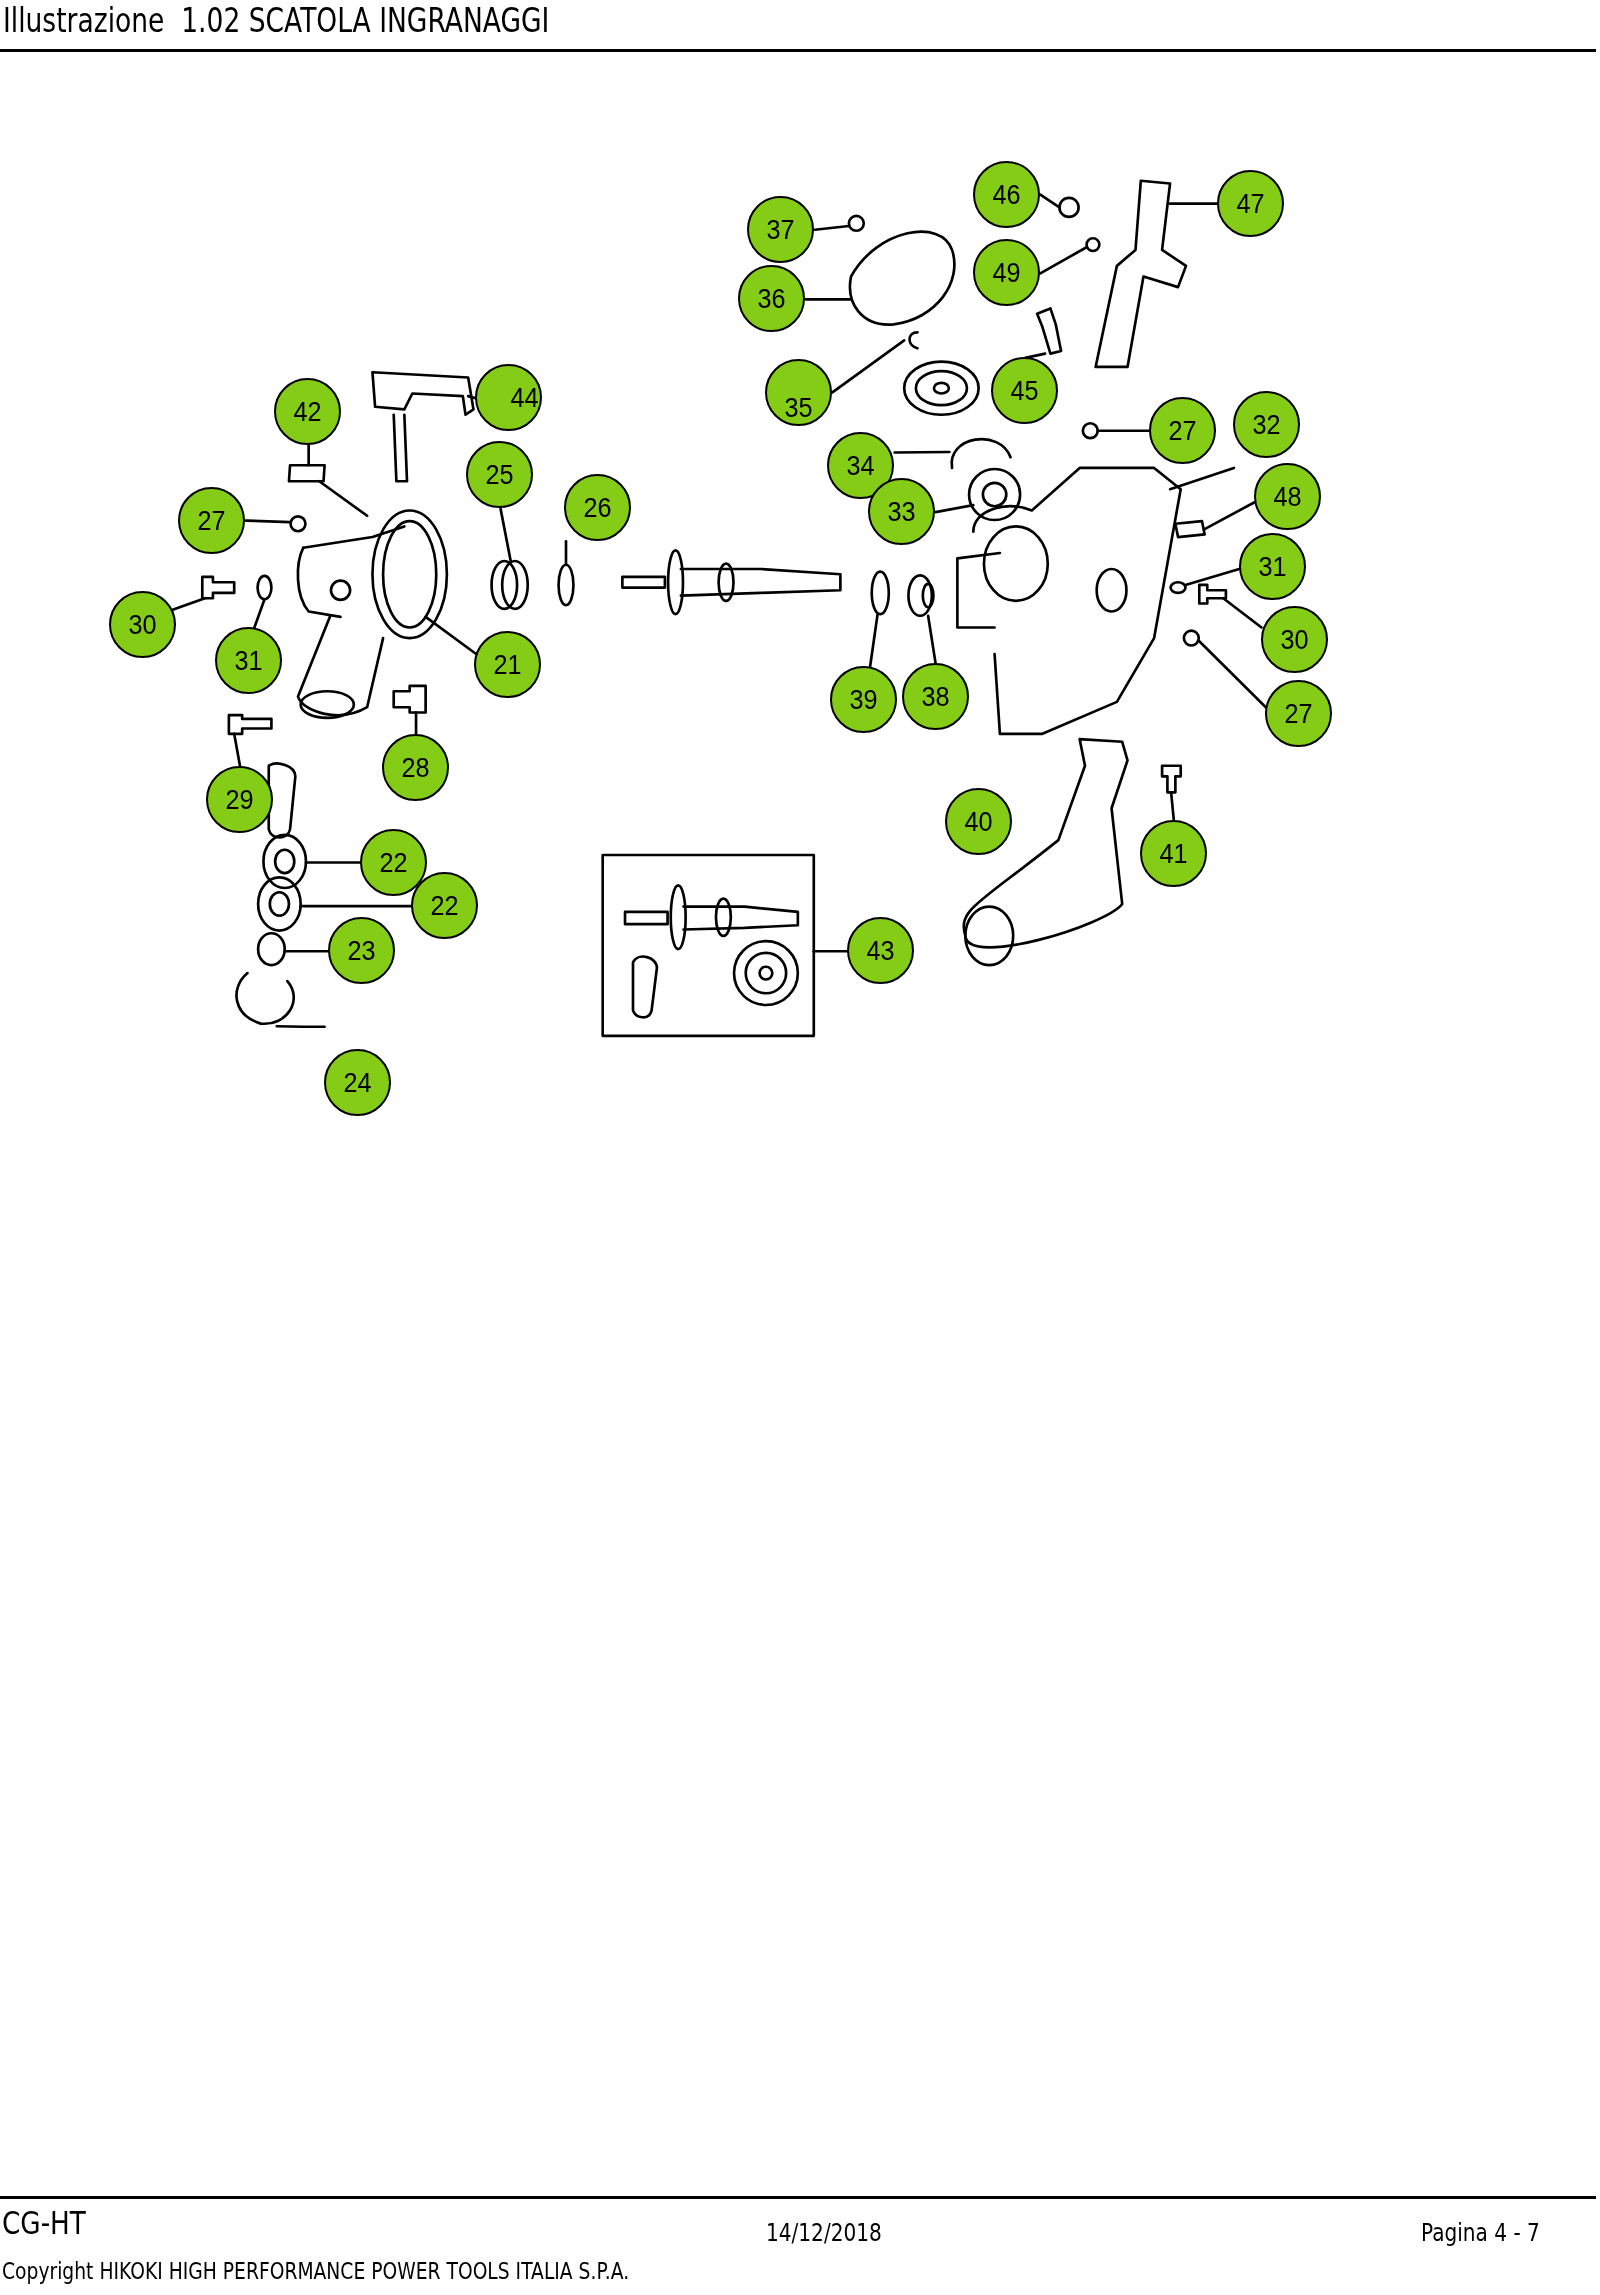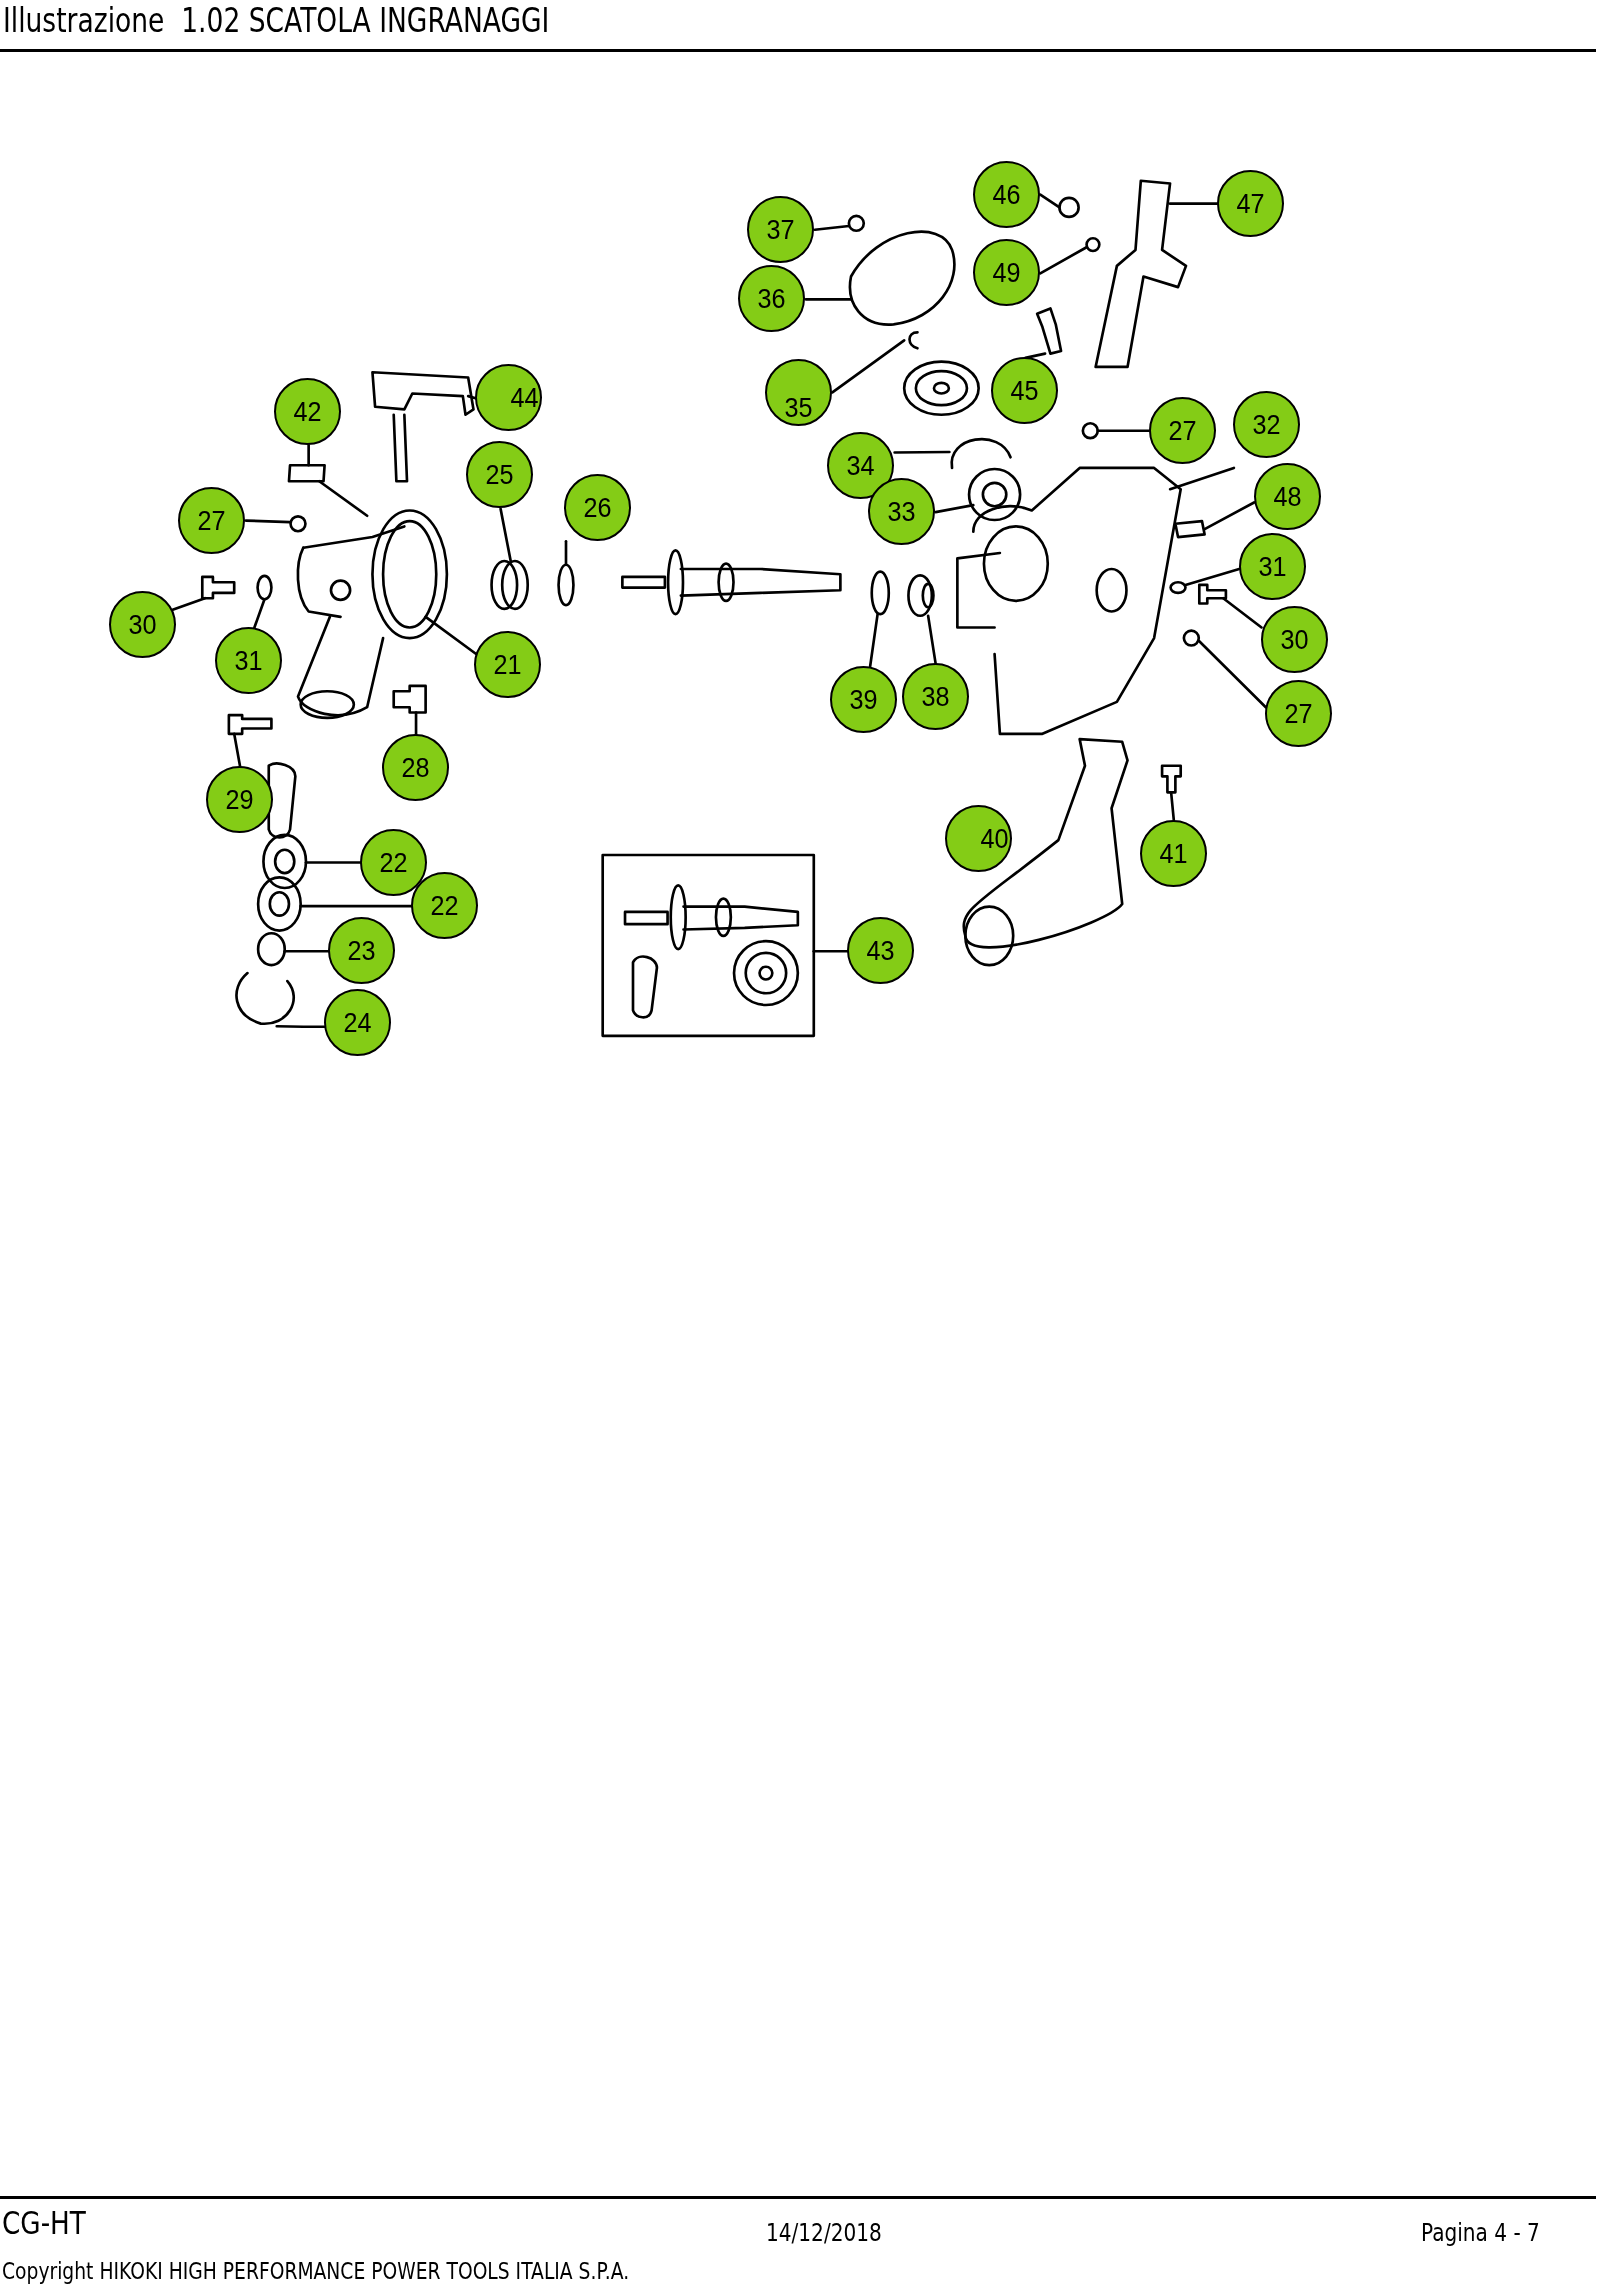--- a/index.html
+++ b/index.html
@@ -205,21 +205,21 @@
       </div>
     <div class="callout" style="left:1299px;top:714px;">
         <span>27</span>
       </div>
     <div class="callout" style="left:864px;top:700px;">
         <span>39</span>
       </div>
     <div class="callout" style="left:936px;top:697px;">
         <span>38</span>
       </div>
-    <div class="callout" style="left:979px;top:839px;justify-content:flex-end;">
+    <div class="callout" style="left:979px;top:822px;">
         <span>40</span>
       </div>
     <div class="callout" style="left:1174px;top:854px;">
         <span>41</span>
       </div>
     <div class="callout" style="left:308px;top:412px;">
         <span>42</span>
       </div>
     <div class="callout" style="left:509px;top:398px;justify-content:flex-end;">
         <span>44</span>
@@ -250,21 +250,21 @@
       </div>
     <div class="callout" style="left:394px;top:863px;">
         <span>22</span>
       </div>
     <div class="callout" style="left:445px;top:906px;">
         <span>22</span>
       </div>
     <div class="callout" style="left:362px;top:951px;">
         <span>23</span>
       </div>
-    <div class="callout" style="left:358px;top:1023px;">
+    <div class="callout" style="left:358px;top:1083px;">
         <span>24</span>
       </div>
     <div class="callout" style="left:881px;top:951px;justify-content:center;">
         <span>43</span>
       </div>
   </div>
 </div>
 
 <div class="rule" style="top:2196px;"></div>
 <div class="footer-left">CG-HT</div>

